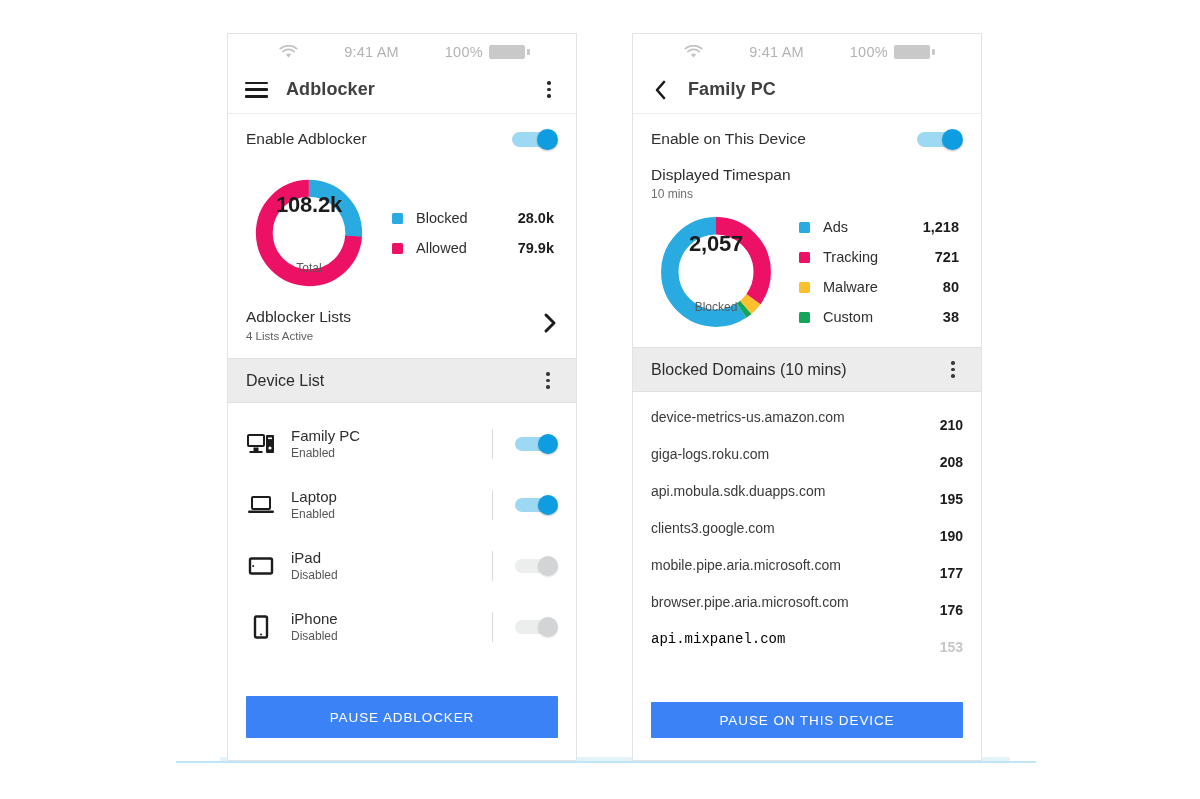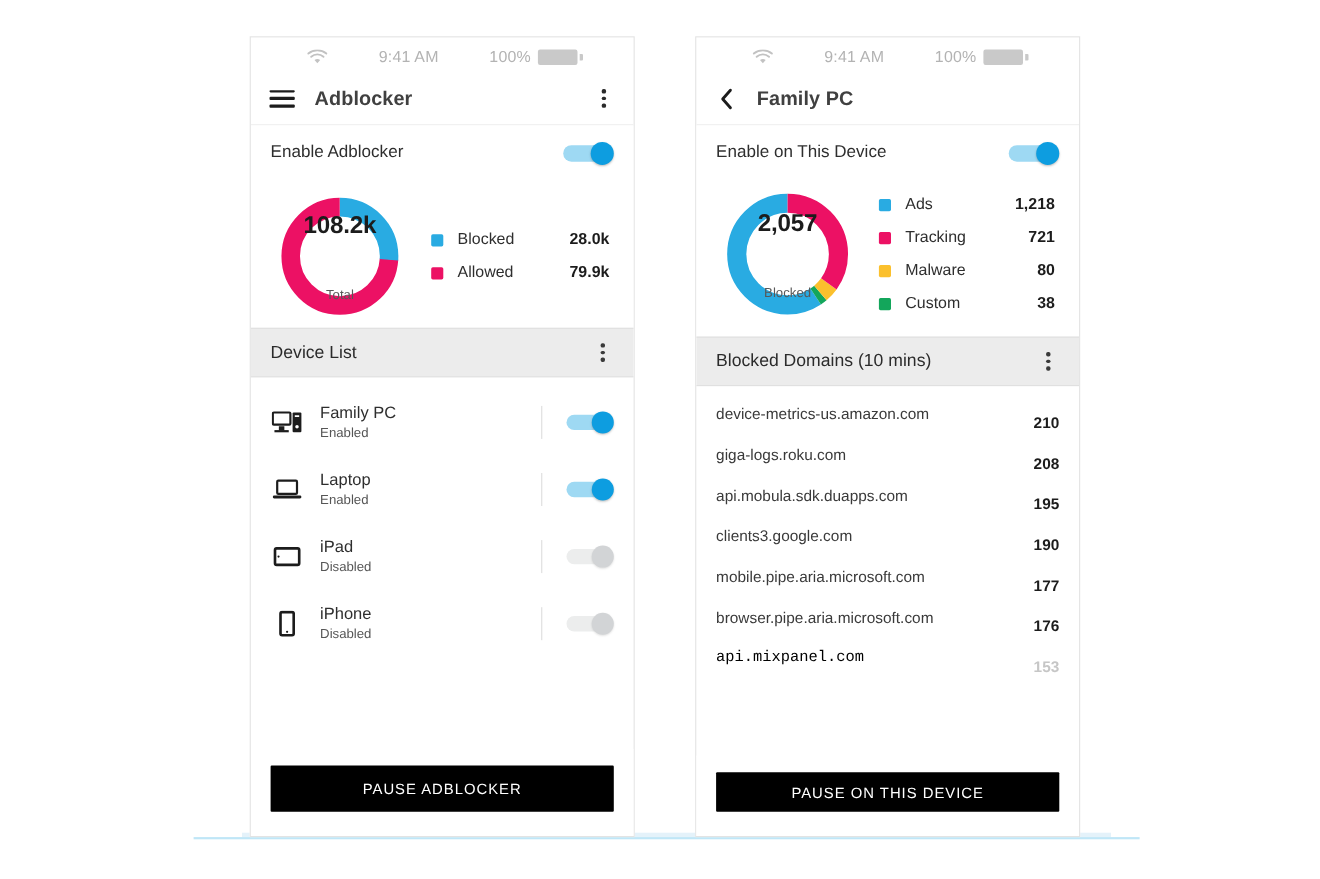--- a/index.html
+++ b/index.html
@@ -148,21 +148,21 @@
   .dom-row.faded .dn{color:#000000;font-family:Liberation Mono, monospace;}
   .dom-row.faded .dv{color:#c6c6c6;}
 
   
   .cta-wrap{
     position:absolute;left:0;right:0;bottom:0;background:#fff;padding:14px 18px 22px;
     box-sizing:border-box;border-top:1px solid #fff;
   }
   .cta{
     display:block;width:100%;height:42px;border:0;border-radius:1px;
-    background:#000000;color:#fff;font-family:"Liberation Sans",sans-serif;
+    background:#3b82f6;color:#fff;font-family:"Liberation Sans",sans-serif;
     font-size:13.5px;letter-spacing:.9px;cursor:pointer;
   }
   #phone-right .cta{height:36px;}
 </style>
 </head>
 <body>
 
 <div class="stage">
 
   <div class="shelf-soft"></div>
@@ -229,20 +229,31 @@
             <span class="vl">28.0k</span>
           </div>
           <div class="lrow">
             <span class="sw" style="background:#ec1164"></span>
             <span class="nm">Allowed</span>
             <span class="vl">79.9k</span>
           </div>
         </div>
       </div>
 
+      <div class="nav-row">
+        <div>
+          <div class="n1">Adblocker Lists</div>
+          <div class="n2">4 Lists Active</div>
+        </div>
+        <div class="chev">
+          <svg width="16" height="22" viewBox="0 0 16 22" aria-hidden="true">
+            <path d="M4 3 L12 11 L4 19" stroke="#1c1c1c" stroke-width="3" fill="none" stroke-linecap="round" stroke-linejoin="round"></path>
+          </svg>
+        </div>
+      </div>
     </div>
 
     <div class="sec-head">
       <div class="st">Device List</div>
       <div class="kebab grey" style="margin-left:auto;">
           <i></i>
           <i></i>
           <i></i>
         </div>
     </div>
@@ -369,20 +380,24 @@
     <div class="card">
 
       <div class="row-toggle">
         <div class="lbl">Enable on This Device</div>
         <div class="toggle">
           <div class="track"></div>
           <div class="knob"></div>
         </div>
       </div>
 
+      <div class="timespan">
+        <div class="t1">Displayed Timespan</div>
+        <div class="t2">10 mins</div>
+      </div>
 
       <div class="donut-wrap" style="padding-left:22px;padding-right:18px;padding-top:6px;padding-bottom:14px;">
         <div class="donut" style="width:122px;height:122px;">
           <svg width="122" height="122" viewBox="0 0 42 42" aria-hidden="true">
 
             <g transform="rotate(-90 21 21) scale(1,-1) translate(0,-42)">
               <circle cx="21" cy="21" r="15.9155" fill="none" stroke="#29abe2" stroke-width="6" stroke-dasharray="59.2 40.8" stroke-dashoffset="0"></circle>
               <circle cx="21" cy="21" r="15.9155" fill="none" stroke="#13a65b" stroke-width="6" stroke-dasharray="1.85 98.15" stroke-dashoffset="-59.2"></circle>
               <circle cx="21" cy="21" r="15.9155" fill="none" stroke="#fbc02d" stroke-width="6" stroke-dasharray="3.89 96.11" stroke-dashoffset="-61.05"></circle>
               <circle cx="21" cy="21" r="15.9155" fill="none" stroke="#ec1164" stroke-width="6" stroke-dasharray="35.05 64.95" stroke-dashoffset="-64.94"></circle>

